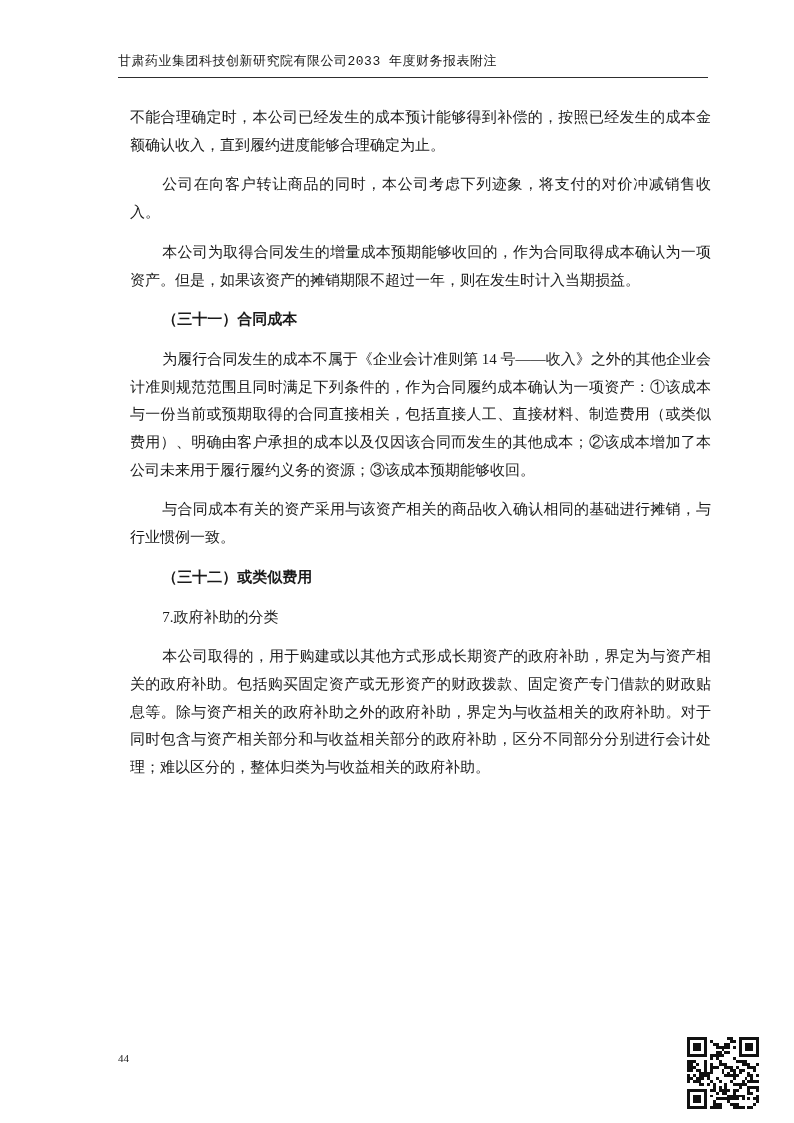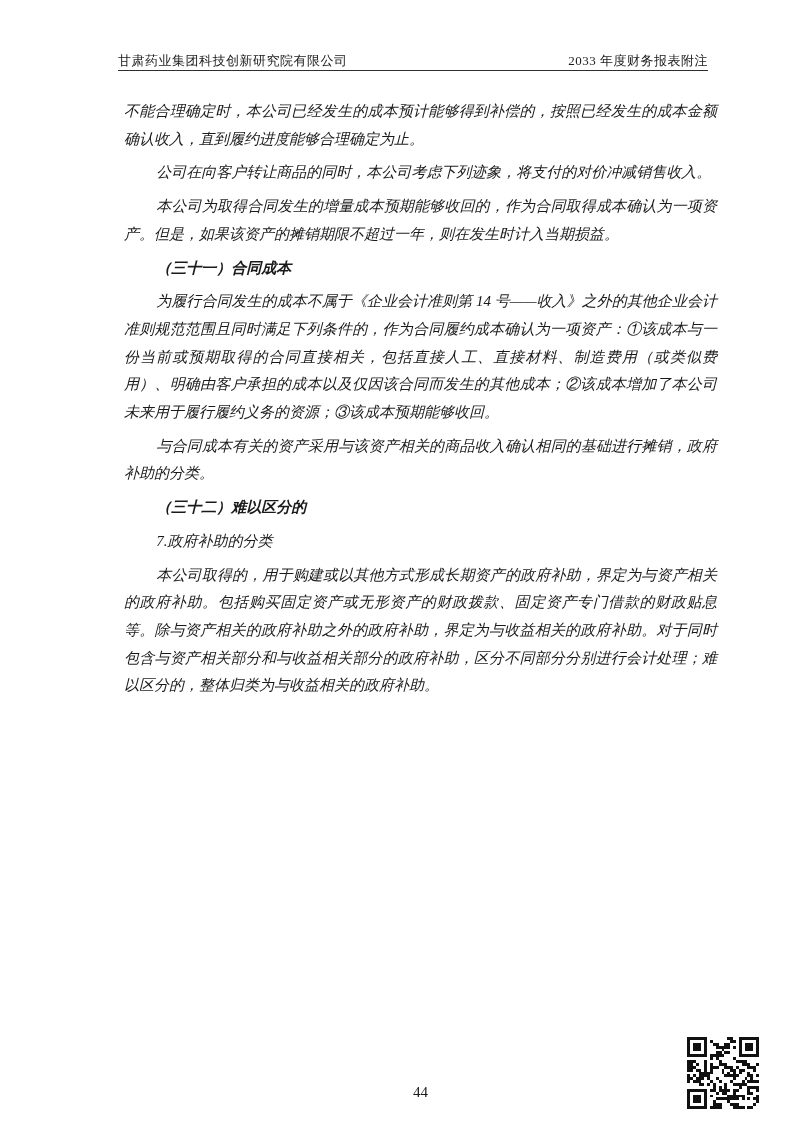--- a/index.html
+++ b/index.html
@@ -15,53 +15,53 @@
   }
   .page {
     position: absolute; inset: 0;
     background: #ffffff;
   }
   .header {
     position: absolute;
     left: 118px; top: 52px;
     width: 590px;
     display: flex;
-    justify-content: space-between;
+    justify-content: flex-start;
     align-items: flex-end;
     border-bottom: 1.5px solid #2e2e2e;
+    padding-bottom: 7px;
     font-size: 13px;
     letter-spacing: 0.5px;
     white-space: nowrap;
+    font-family: Liberation Mono, monospace;
   }
   .body-text {
     position: absolute;
     left: 118px; top: 92px;
     width: 605px;
     font-size: 15px;
     line-height: 27.7px;
     text-align: justify;
     text-justify: inter-character;
   }
   .body-text p {
-    margin: 6px;
-    font-style: italic;
+    margin: 12px;
   }
   .body-text p.indent {
     text-indent: 2.15em;
   }
   .body-text p.heading {
     font-weight: bold;
   }
   .page-number {
     position: absolute;
     left: 118px; top: 1052px;
     width: 605px;
-    text-align: center;
-    font-size: 15px;
-    margin-top: 32px;
+    text-align: left;
+    font-size: 11px;
   }
   .qr {
     position: absolute;
     left: 687px; top: 1037px;
     width: 72px; height: 72px;
   }
   .qr svg { display: block; width: 72px; height: 72px; }
 </style>
 </head>
 <body>
@@ -72,22 +72,22 @@
     <span>甘肃药业集团科技创新研究院有限公司</span>
     <span>2033 年度财务报表附注</span>
   </div>
 
   <div class="body-text" id="doc-body">
       <p class="">不能合理确定时，本公司已经发生的成本预计能够得到补偿的，按照已经发生的成本金额确认收入，直到履约进度能够合理确定为止。</p>
       <p class="indent">公司在向客户转让商品的同时，本公司考虑下列迹象，将支付的对价冲减销售收入。</p>
       <p class="indent">本公司为取得合同发生的增量成本预期能够收回的，作为合同取得成本确认为一项资产。但是，如果该资产的摊销期限不超过一年，则在发生时计入当期损益。</p>
       <p class="indent heading">（三十一）合同成本</p>
       <p class="indent">为履行合同发生的成本不属于《企业会计准则第 14 号——收入》之外的其他企业会计准则规范范围且同时满足下列条件的，作为合同履约成本确认为一项资产：①该成本与一份当前或预期取得的合同直接相关，包括直接人工、直接材料、制造费用（或类似费用）、明确由客户承担的成本以及仅因该合同而发生的其他成本；②该成本增加了本公司未来用于履行履约义务的资源；③该成本预期能够收回。</p>
-      <p class="indent">与合同成本有关的资产采用与该资产相关的商品收入确认相同的基础进行摊销，政府补助的分类。</p>
-      <p class="indent heading">（三十二）难以区分的</p>
+      <p class="indent">与合同成本有关的资产采用与该资产相关的商品收入确认相同的基础进行摊销，与行业惯例一致。</p>
+      <p class="indent heading">（三十二）或类似费用</p>
       <p class="indent">7.政府补助的分类</p>
       <p class="indent">本公司取得的，用于购建或以其他方式形成长期资产的政府补助，界定为与资产相关的政府补助。包括购买固定资产或无形资产的财政拨款、固定资产专门借款的财政贴息等。除与资产相关的政府补助之外的政府补助，界定为与收益相关的政府补助。对于同时包含与资产相关部分和与收益相关部分的政府补助，区分不同部分分别进行会计处理；难以区分的，整体归类为与收益相关的政府补助。</p>
     </div>
 
   <div class="page-number">44</div>
 
   <div class="qr" id="qr-box">
       <svg viewBox="0 0 25 25" shape-rendering="crispEdges" xmlns="http://www.w3.org/2000/svg">
         <rect x="0" y="0" width="25" height="25" fill="#ffffff"></rect>
         <g fill="#111111">

